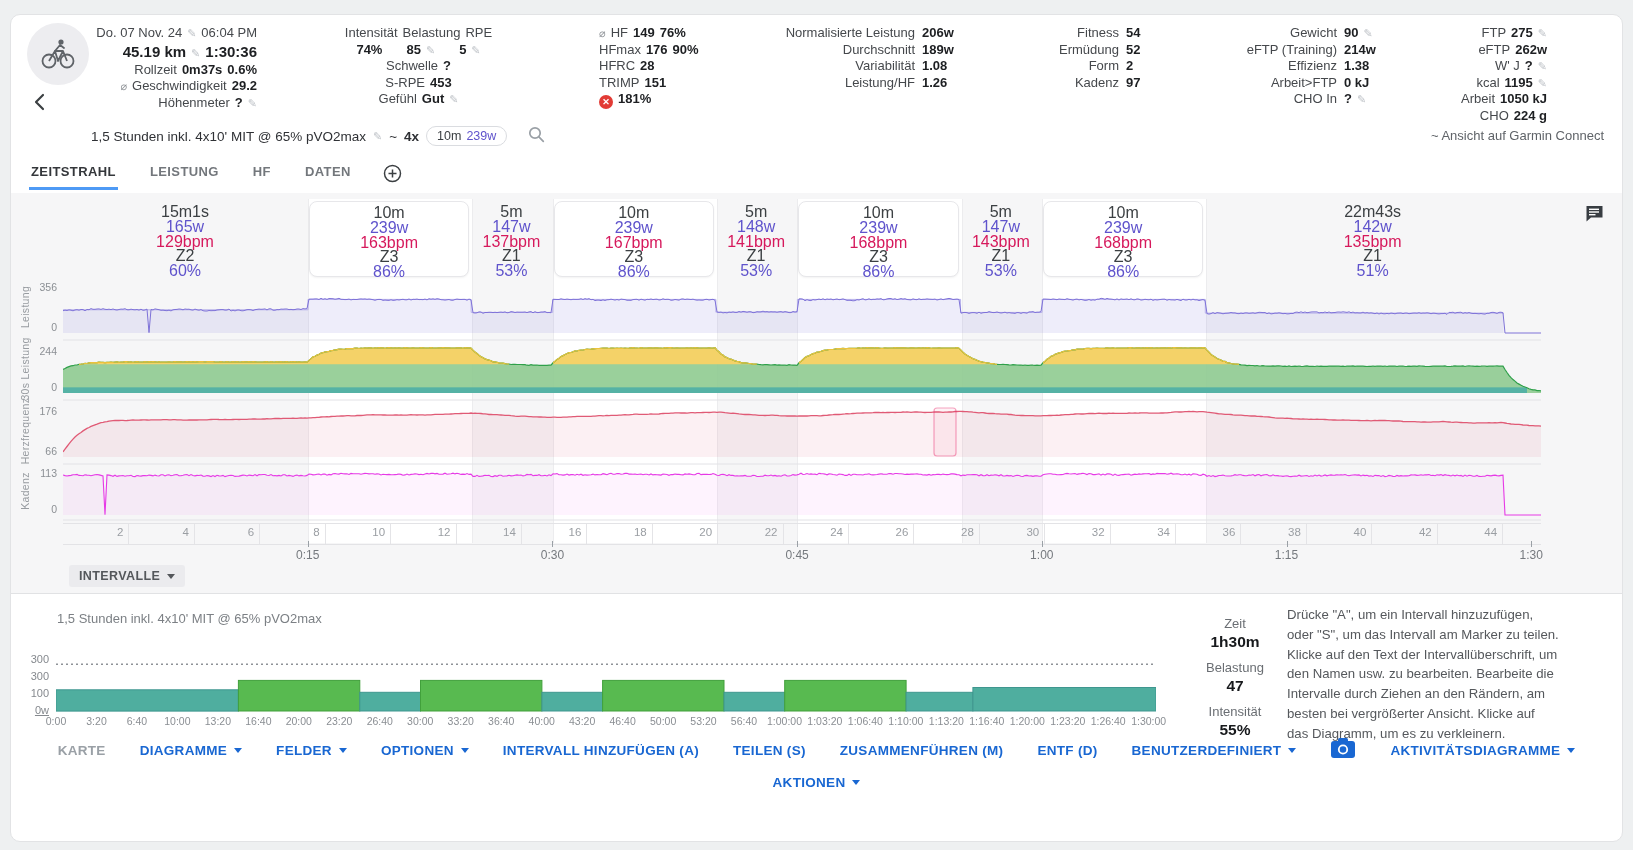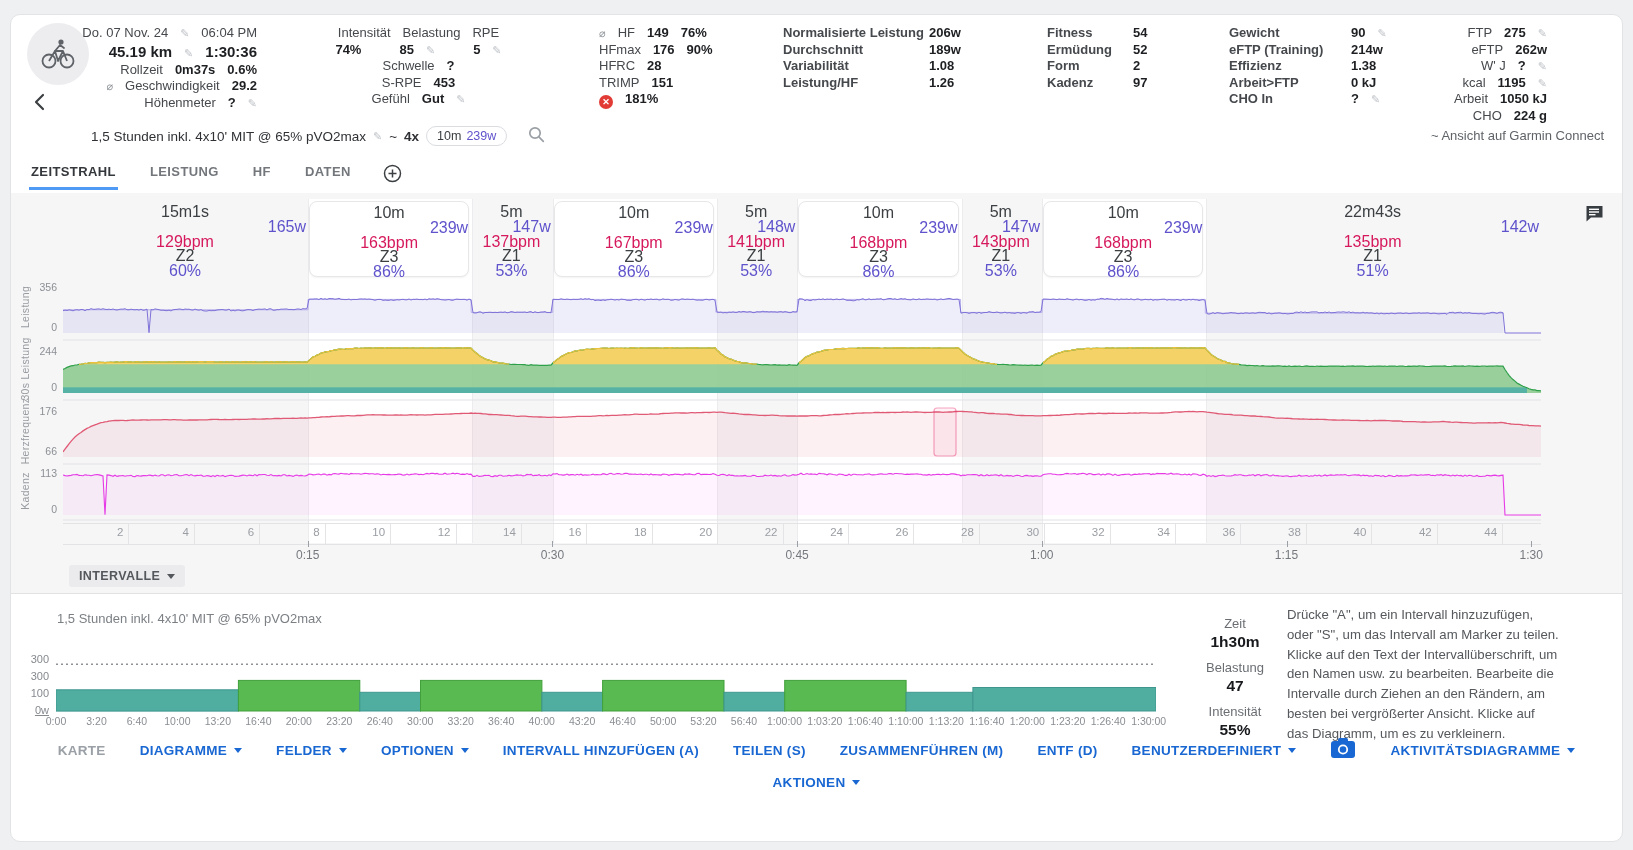--- a/index.html
+++ b/index.html
@@ -2,33 +2,33 @@
 <html><head>
 <meta charset="utf-8">
 <style>
   html,body{margin:0;padding:0;background:#eef0f1;width:1633px;height:850px;overflow:hidden;
     font-family:"Liberation Sans", sans-serif;-webkit-font-smoothing:antialiased;}
   .card{position:relative;width:1611px;height:826px;margin:14px 10px 8px 10px;background:#fff;
     border:1px solid #e2e3e5;border-radius:10px;overflow:hidden;}
   
   #header-cols{position:absolute;top:0;left:0;width:100%;height:176px;}
   .hcol{position:absolute;top:10px;font-size:13px;color:#3c4043;line-height:16.5px;white-space:nowrap;}
-  .hrow{display:flex;align-items:baseline;gap:12px;}
+  .hrow{display:flex;align-items:baseline;gap:5px;}
   .al-right .hrow{justify-content:flex-end;}
   .al-center .hrow{justify-content:center;}
   .al-left .hrow{justify-content:flex-start;}
   .lbl{color:#45484c;font-weight:400;}
   .val{color:#1d1f22;font-weight:700;}
   .big{color:#1d1f22;font-weight:700;font-size:15px;line-height:20px;}
   .sym{color:#8d9196;font-size:11px;}
   .pen{color:#c0c4c9;font-size:11px;cursor:pointer;}
   .sp{display:inline-block;width:14px;}
   .err{display:inline-flex;width:14px;height:14px;border-radius:50%;background:#e23b35;color:#fff;
     font-size:9px;font-weight:700;align-items:center;justify-content:center;transform:translateY(2px);}
-  .lw{display:inline-block;text-align:left;margin-right:2px;font-weight:bold;}
+  .lw{display:inline-block;text-align:right;margin-right:2px;}
   #avatar{position:absolute;left:16px;top:8px;width:62px;height:62px;border-radius:50%;background:#ededf0;
     display:flex;align-items:center;justify-content:center;}
   #back-btn{position:absolute;left:22px;top:78px;cursor:pointer;}
   #garmin-link{position:absolute;right:18px;top:113px;font-size:13px;color:#5f6368;}
   
   #title-row{position:absolute;left:80px;top:111px;display:flex;align-items:center;gap:7px;font-size:13.5px;color:#2f3135;}
   .pill{display:inline-flex;gap:5px;border:1px solid #dadce0;border-radius:12px;padding:2px 10px;font-size:12.5px;
     background:#fff;align-items:center;}
   .pill .dur{color:#3c4043;}
   .pill .pw{color:#5f53cc;}
@@ -40,21 +40,21 @@
   .tab.active{color:#34373b;border-bottom-color:#4e9af5;}
   #tab-add{cursor:pointer;transform:translateY(1px);}
   
   #chart-section{position:absolute;left:0;top:178px;width:1611px;height:400px;background:#f6f6f7;
     border-bottom:1px solid #e1e2e4;}
   .workcol{position:absolute;top:6px;height:344px;background:#fff;border-left:1px solid #ececee;border-right:1px solid #ececee;}
   .ivcard{position:absolute;top:8px;height:76px;text-align:center;font-size:16px;line-height:14.8px;padding-top:4px;
     box-sizing:border-box;cursor:pointer;}
   .ivcard.work{background:#fff;border:1px solid #e7e7ea;border-radius:8px;box-shadow:0 1px 2px rgba(0,0,0,.05);}
   .ivdur{color:#3c4043;}
-  .ivpow{color:#5f53cc;text-align:right;}
+  .ivpow{color:#5f53cc;}
   .ivhr{color:#d6195c;}
   .ivzone{color:#3c4043;}
   .ivpct{color:#5f53cc;}
   #main-svg{position:absolute;left:52px;top:88px;}
   .ylab{position:absolute;left:0;width:46px;text-align:right;font-size:10.5px;color:#8b8f94;}
   .rotlab{position:absolute;left:-46px;width:120px;text-align:center;font-size:10.5px;color:#989ca1;
     letter-spacing:.3px;transform:rotate(-90deg);}
   #km-axis{position:absolute;left:52px;top:330px;width:1478px;height:20px;border-top:1px solid #e3e3e6;
     border-bottom:1px solid #e3e3e6;}
   .kmtick{position:absolute;top:0;width:1px;height:20px;background:#e4e4e7;}

